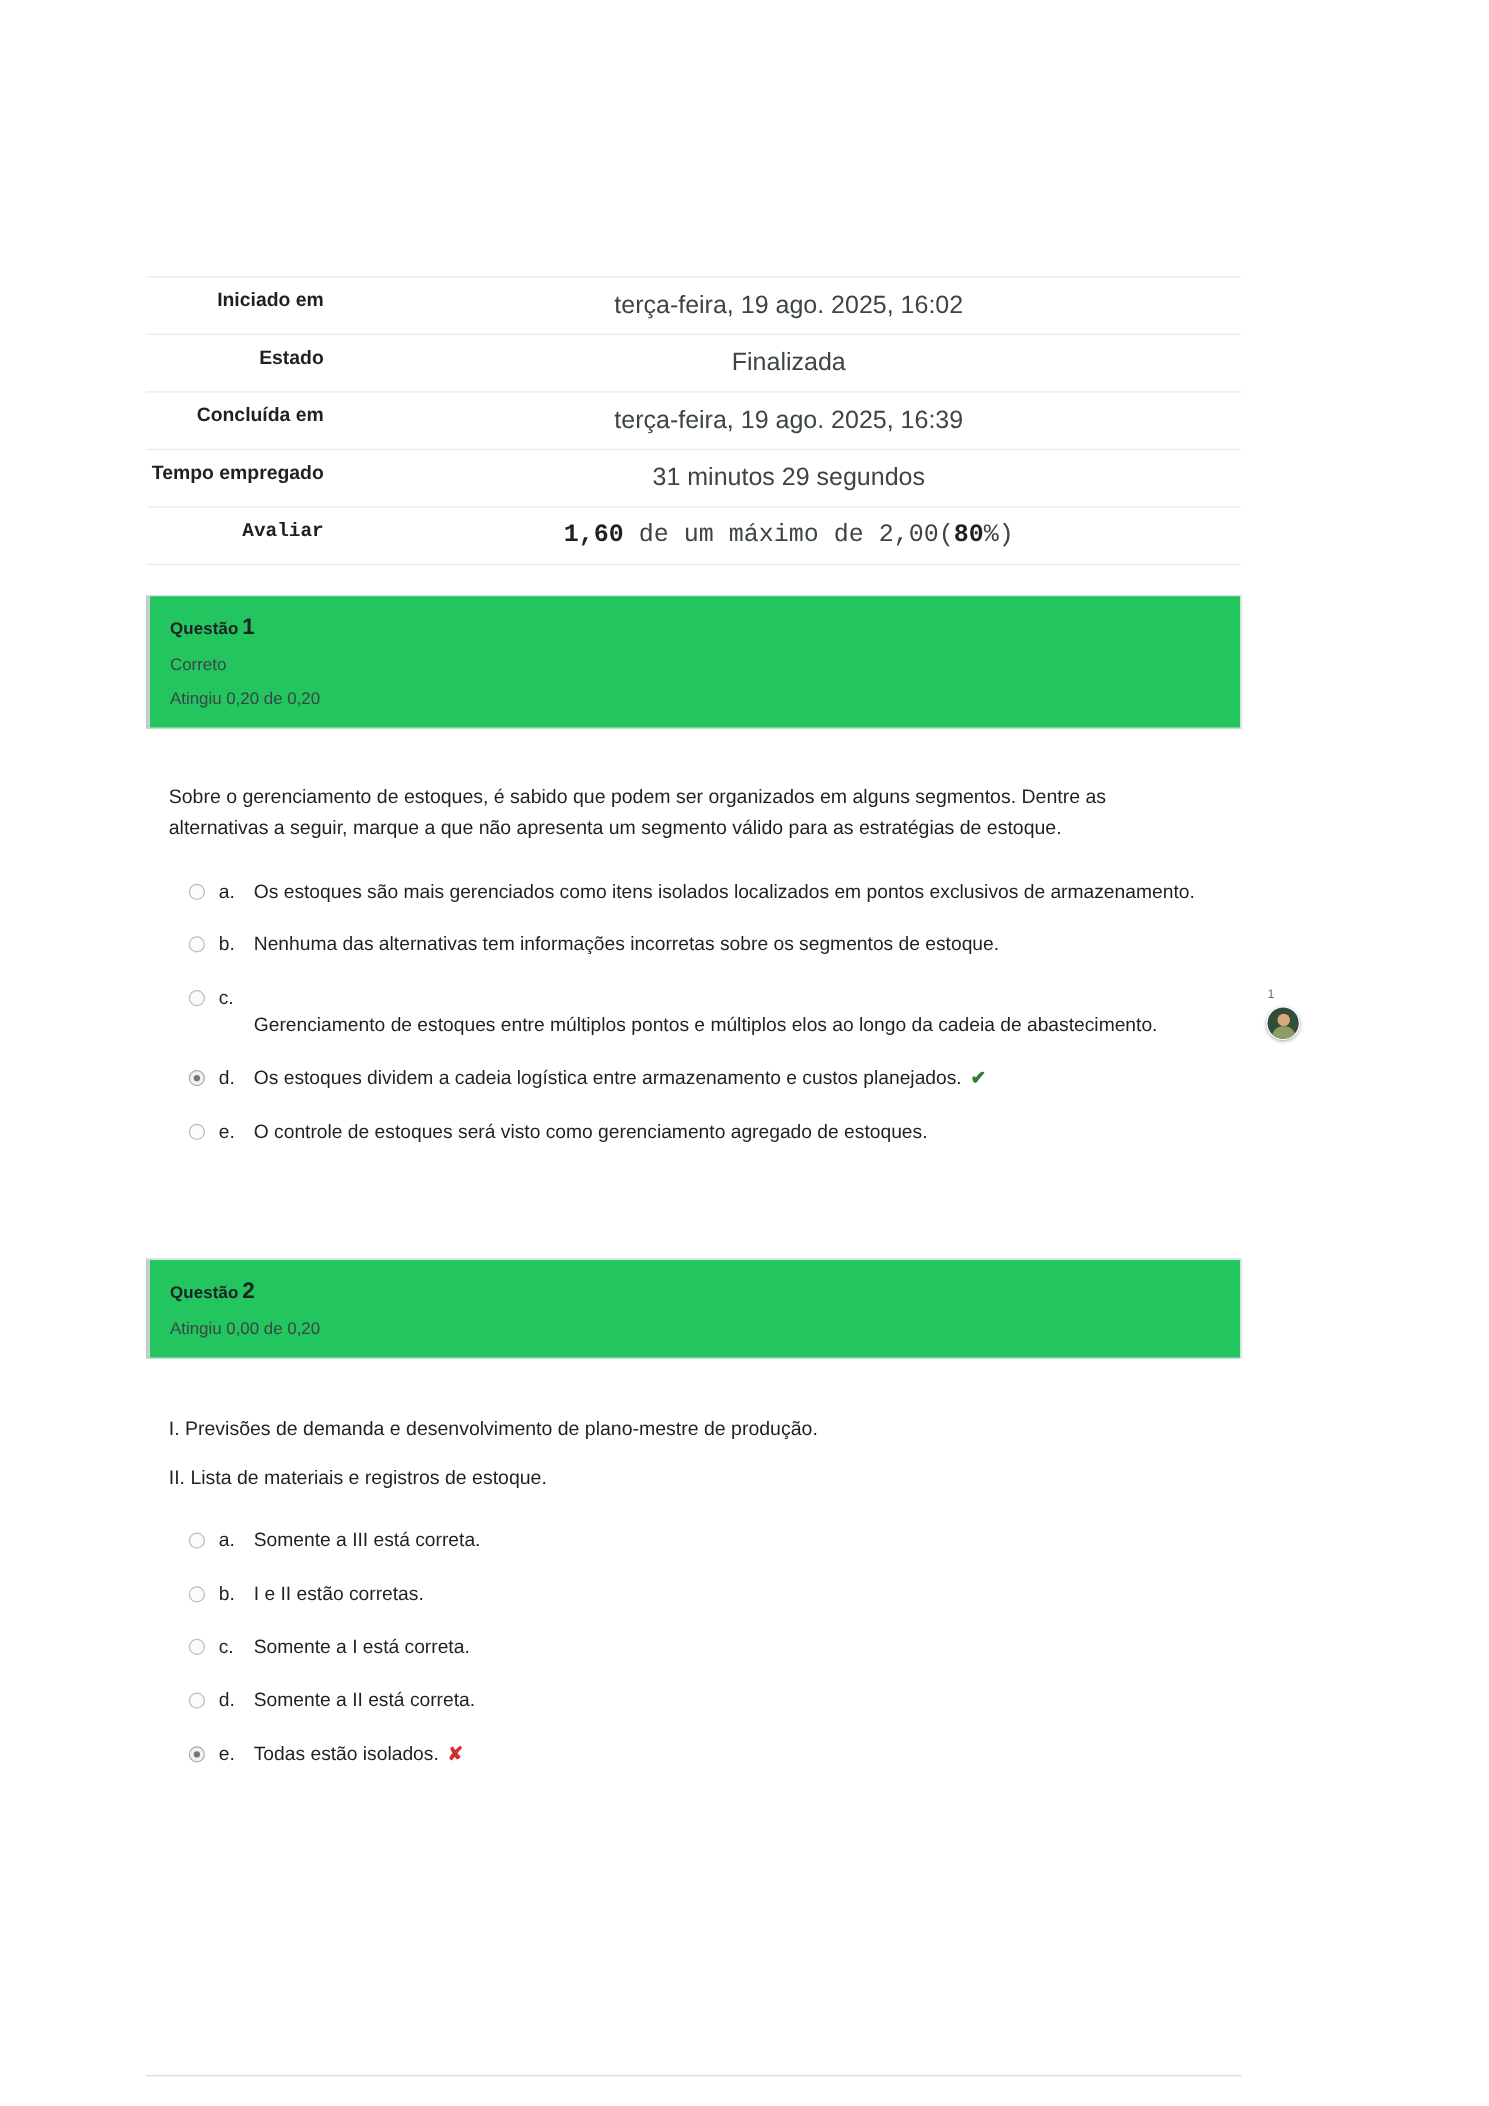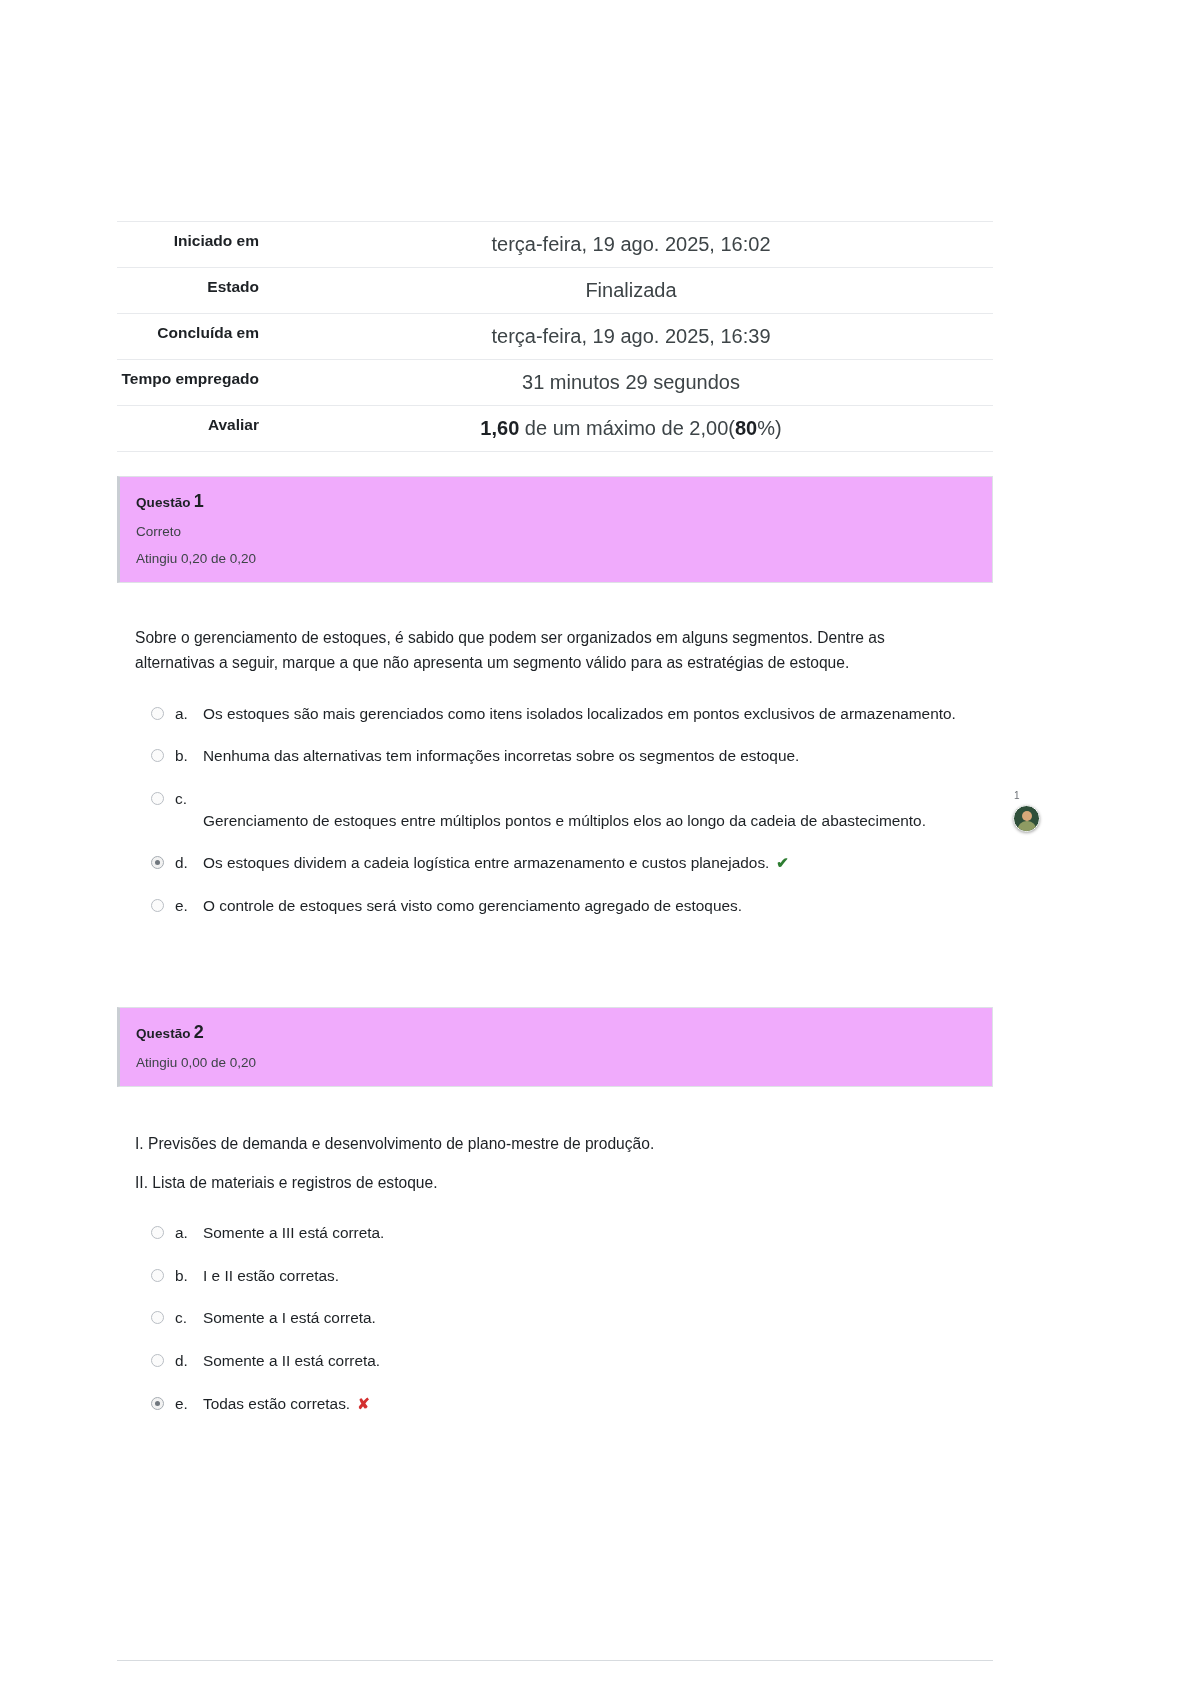--- a/index.html
+++ b/index.html
@@ -36,20 +36,21 @@
   .summary-table {
     width: 100%;
     border-collapse: collapse;
     font-size: 15.5px;
   }
   .summary-table tr {
     border-top: 1px solid #e8eaed;
   }
   .summary-table tr:last-child {
     border-bottom: 1px solid #e8eaed;
+    font-family: Liberation Mono, monospace;
   }
   .summary-table th {
     text-align: right;
     vertical-align: top;
     font-weight: bold;
     color: #1d2125;
     width: 152px;
     padding: 7px 10px 7px 0;
     line-height: 1.55;
     font-size: 15.5px;
@@ -62,21 +63,21 @@
     line-height: 1.55;
     font-size: 20px;
     font-weight: 400;
   }
   .summary-table td b { color: #1d2125; font-weight: bold; }
 
   
   .qbox {
     border: 1px solid #dee2e6;
     border-left: 3px solid #c9ced3;
-    background: #f0abfc;
+    background: #22c55e;
     padding: 14px 16px 16px 16px;
     margin-top: 24px;
   }
   .qbox .qno {
     font-weight: bold;
     font-size: 13.5px;
     color: #1d2125;
     letter-spacing: 0.1px;
     margin-bottom: 12px;
   }
@@ -358,21 +359,21 @@
 
         <div class="ans-row">
           <span class="radio"></span>
           <span class="ans-letter">d.</span>
           <span class="ans-text">Somente a II está correta.</span>
         </div>
 
         <div class="ans-row">
           <span class="radio checked"></span>
           <span class="ans-letter">e.</span>
-          <span class="ans-text"><span>Todas estão corretas.</span><span class="mark-bad">✘</span></span>
+          <span class="ans-text"><span>Todas estão isolados.</span><span class="mark-bad">✘</span></span>
         </div>
 
       </div>
     </div>
 
   </div>
 
   <div class="avatar-widget">
     <div class="avatar-count">1</div>
     <div class="avatar-circle">

